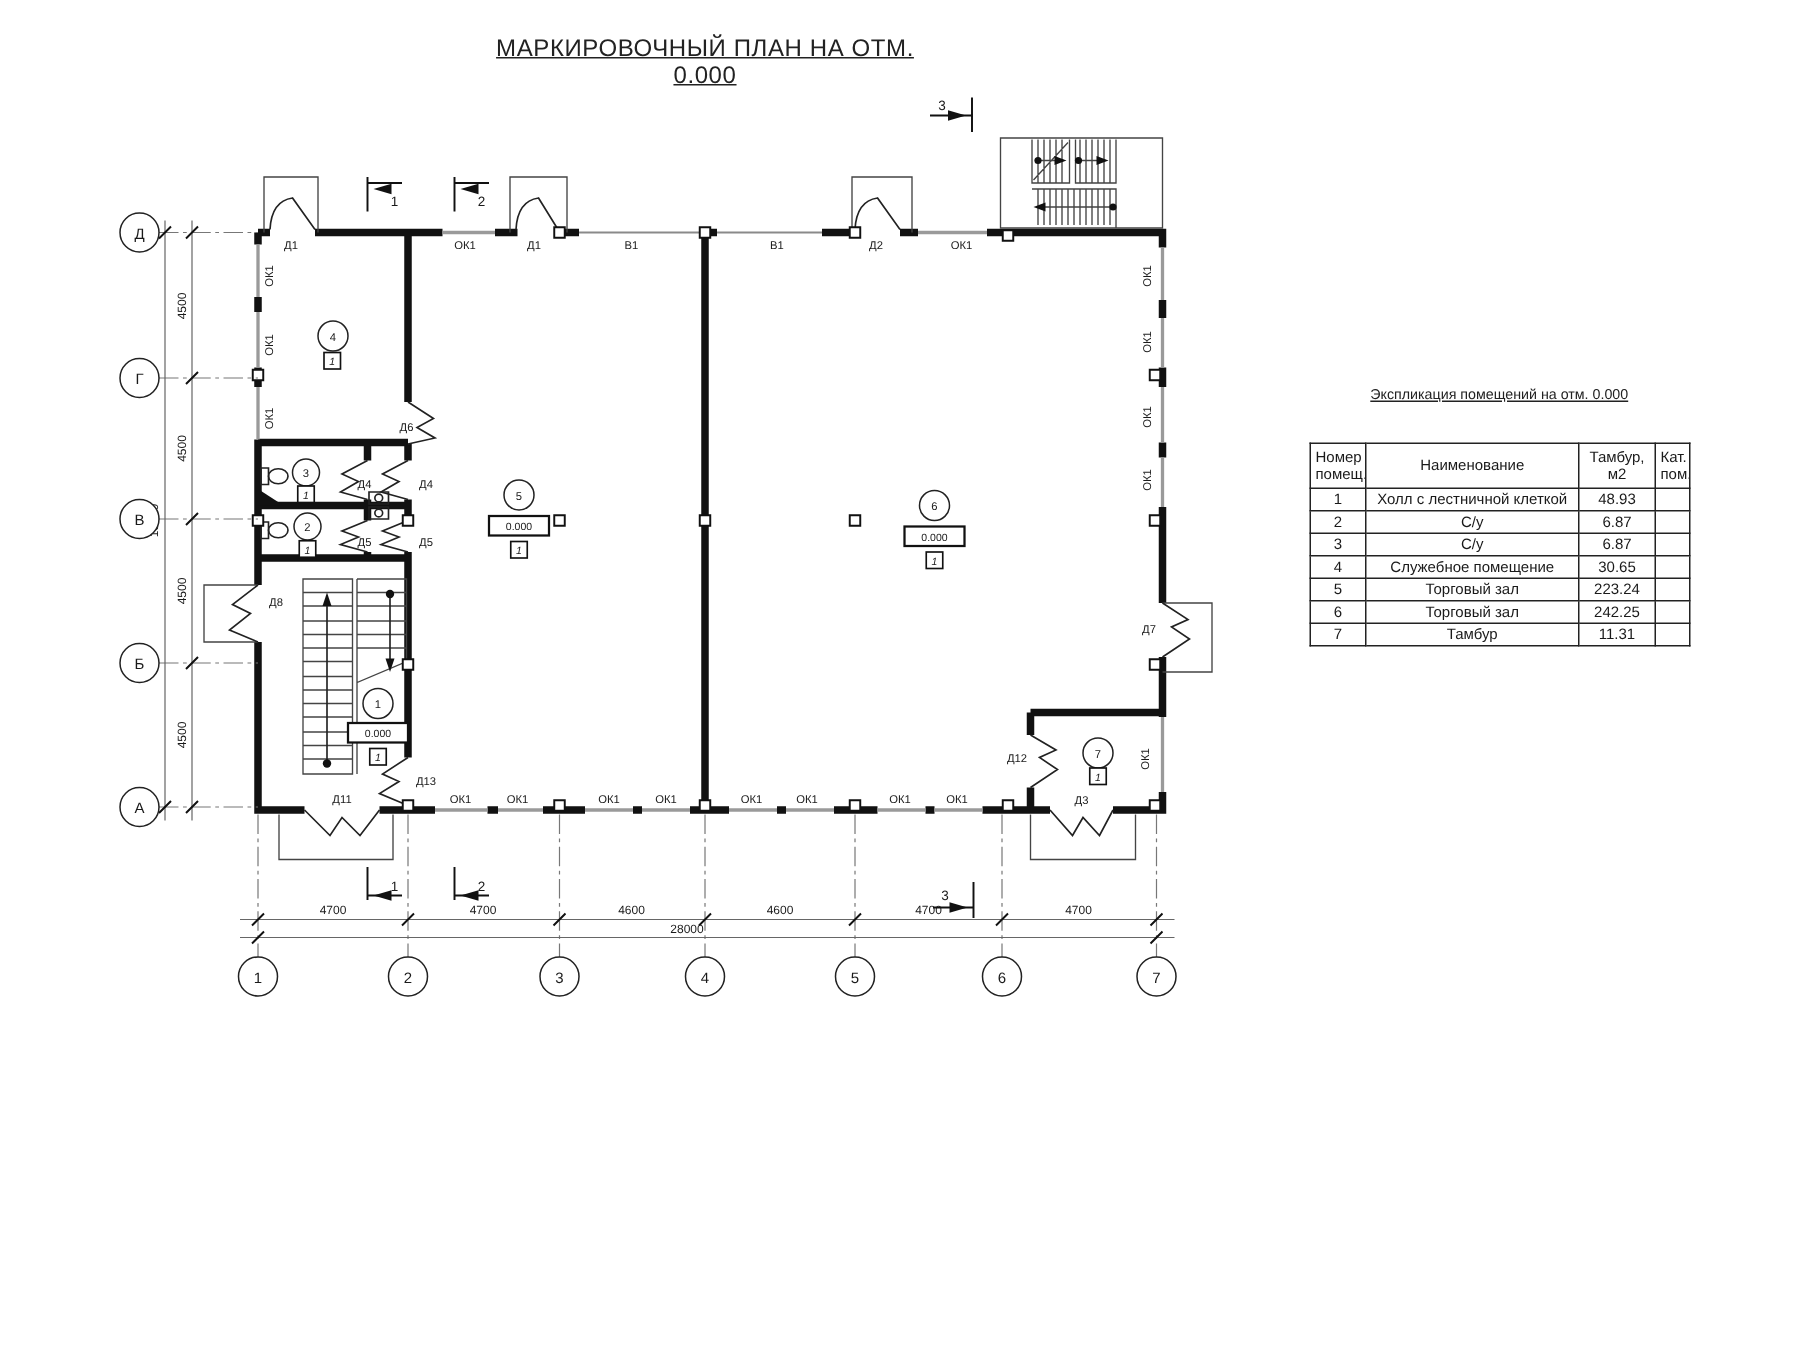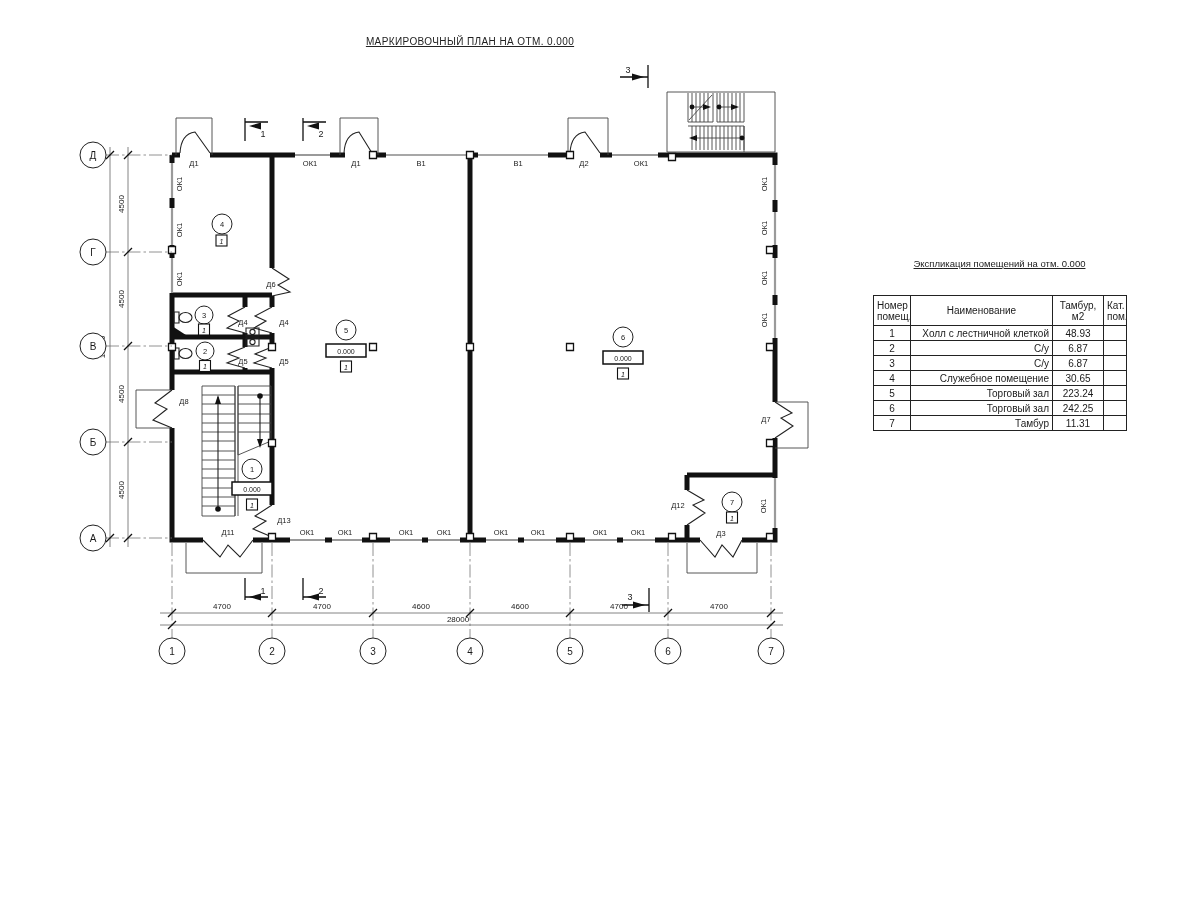--- a/index.html
+++ b/index.html
@@ -1,19 +1,19 @@
 <!DOCTYPE html>
 <html><head>
 <meta charset="utf-8">
 <style>
   html,body{margin:0;padding:0;background:#fff;}
   .sheet{position:relative;width:1200px;height:900px;background:#fff;overflow:hidden;
          font-family:"Liberation Sans",sans-serif;color:#1a1a1a;}
-  .plan-title{position:absolute;left:320px;top:36px;width:300px;text-align:center;
-              font-size:10px;letter-spacing:.4px;text-decoration:underline;color:#222;}
+  .plan-title{position:absolute;left:320px;top:24px;width:300px;text-align:center;
+              font-size:16px;letter-spacing:.4px;text-decoration:underline;color:#222;}
   svg{position:absolute;left:0;top:0;}
   svg text{font-family:"Liberation Sans",sans-serif;fill:#1a1a1a;}
   .t{font-size:7.5px;text-anchor:middle;}
   .bub{font-size:10px;text-anchor:middle;}
   .dim{font-size:8px;text-anchor:middle;}
   .sec{font-size:9px;text-anchor:middle;}
   .mk{font-size:7px;text-anchor:middle;}
   .mki{font-size:7px;text-anchor:middle;font-style:italic;}
   .wall{stroke:#111;stroke-width:5;fill:none;}
   .win{stroke:#9a9a9a;stroke-width:2.2;fill:none;}
@@ -29,21 +29,21 @@
   .circ{fill:#fff;stroke:#222;stroke-width:1;}
   .blk{fill:#111;stroke:none;}
   
   .expl{position:absolute;left:873px;top:258px;width:253px;}
   .expl-title{text-align:center;font-size:9.5px;text-decoration:underline;margin-bottom:26px;color:#222;}
   .expl table{border-collapse:collapse;width:253px;table-layout:fixed;}
   .expl th,.expl td{border:1px solid #222;font-size:10px;font-weight:normal;
                     padding:0 3px;overflow:hidden;white-space:pre-line;vertical-align:middle;}
   .expl th{height:29px;text-align:center;}
   .expl td{height:14px;text-align:center;}
-  .expl td.l{text-align:right;}
+  .expl td.l{text-align:center;}
   .expl td.r{text-align:right;}
   .expl tr.total td{height:19px;}
 </style>
 </head>
 <body>
 
 <div class="sheet">
 
   <div class="plan-title">МАРКИРОВОЧНЫЙ ПЛАН НА ОТМ. 0.000</div>
 

